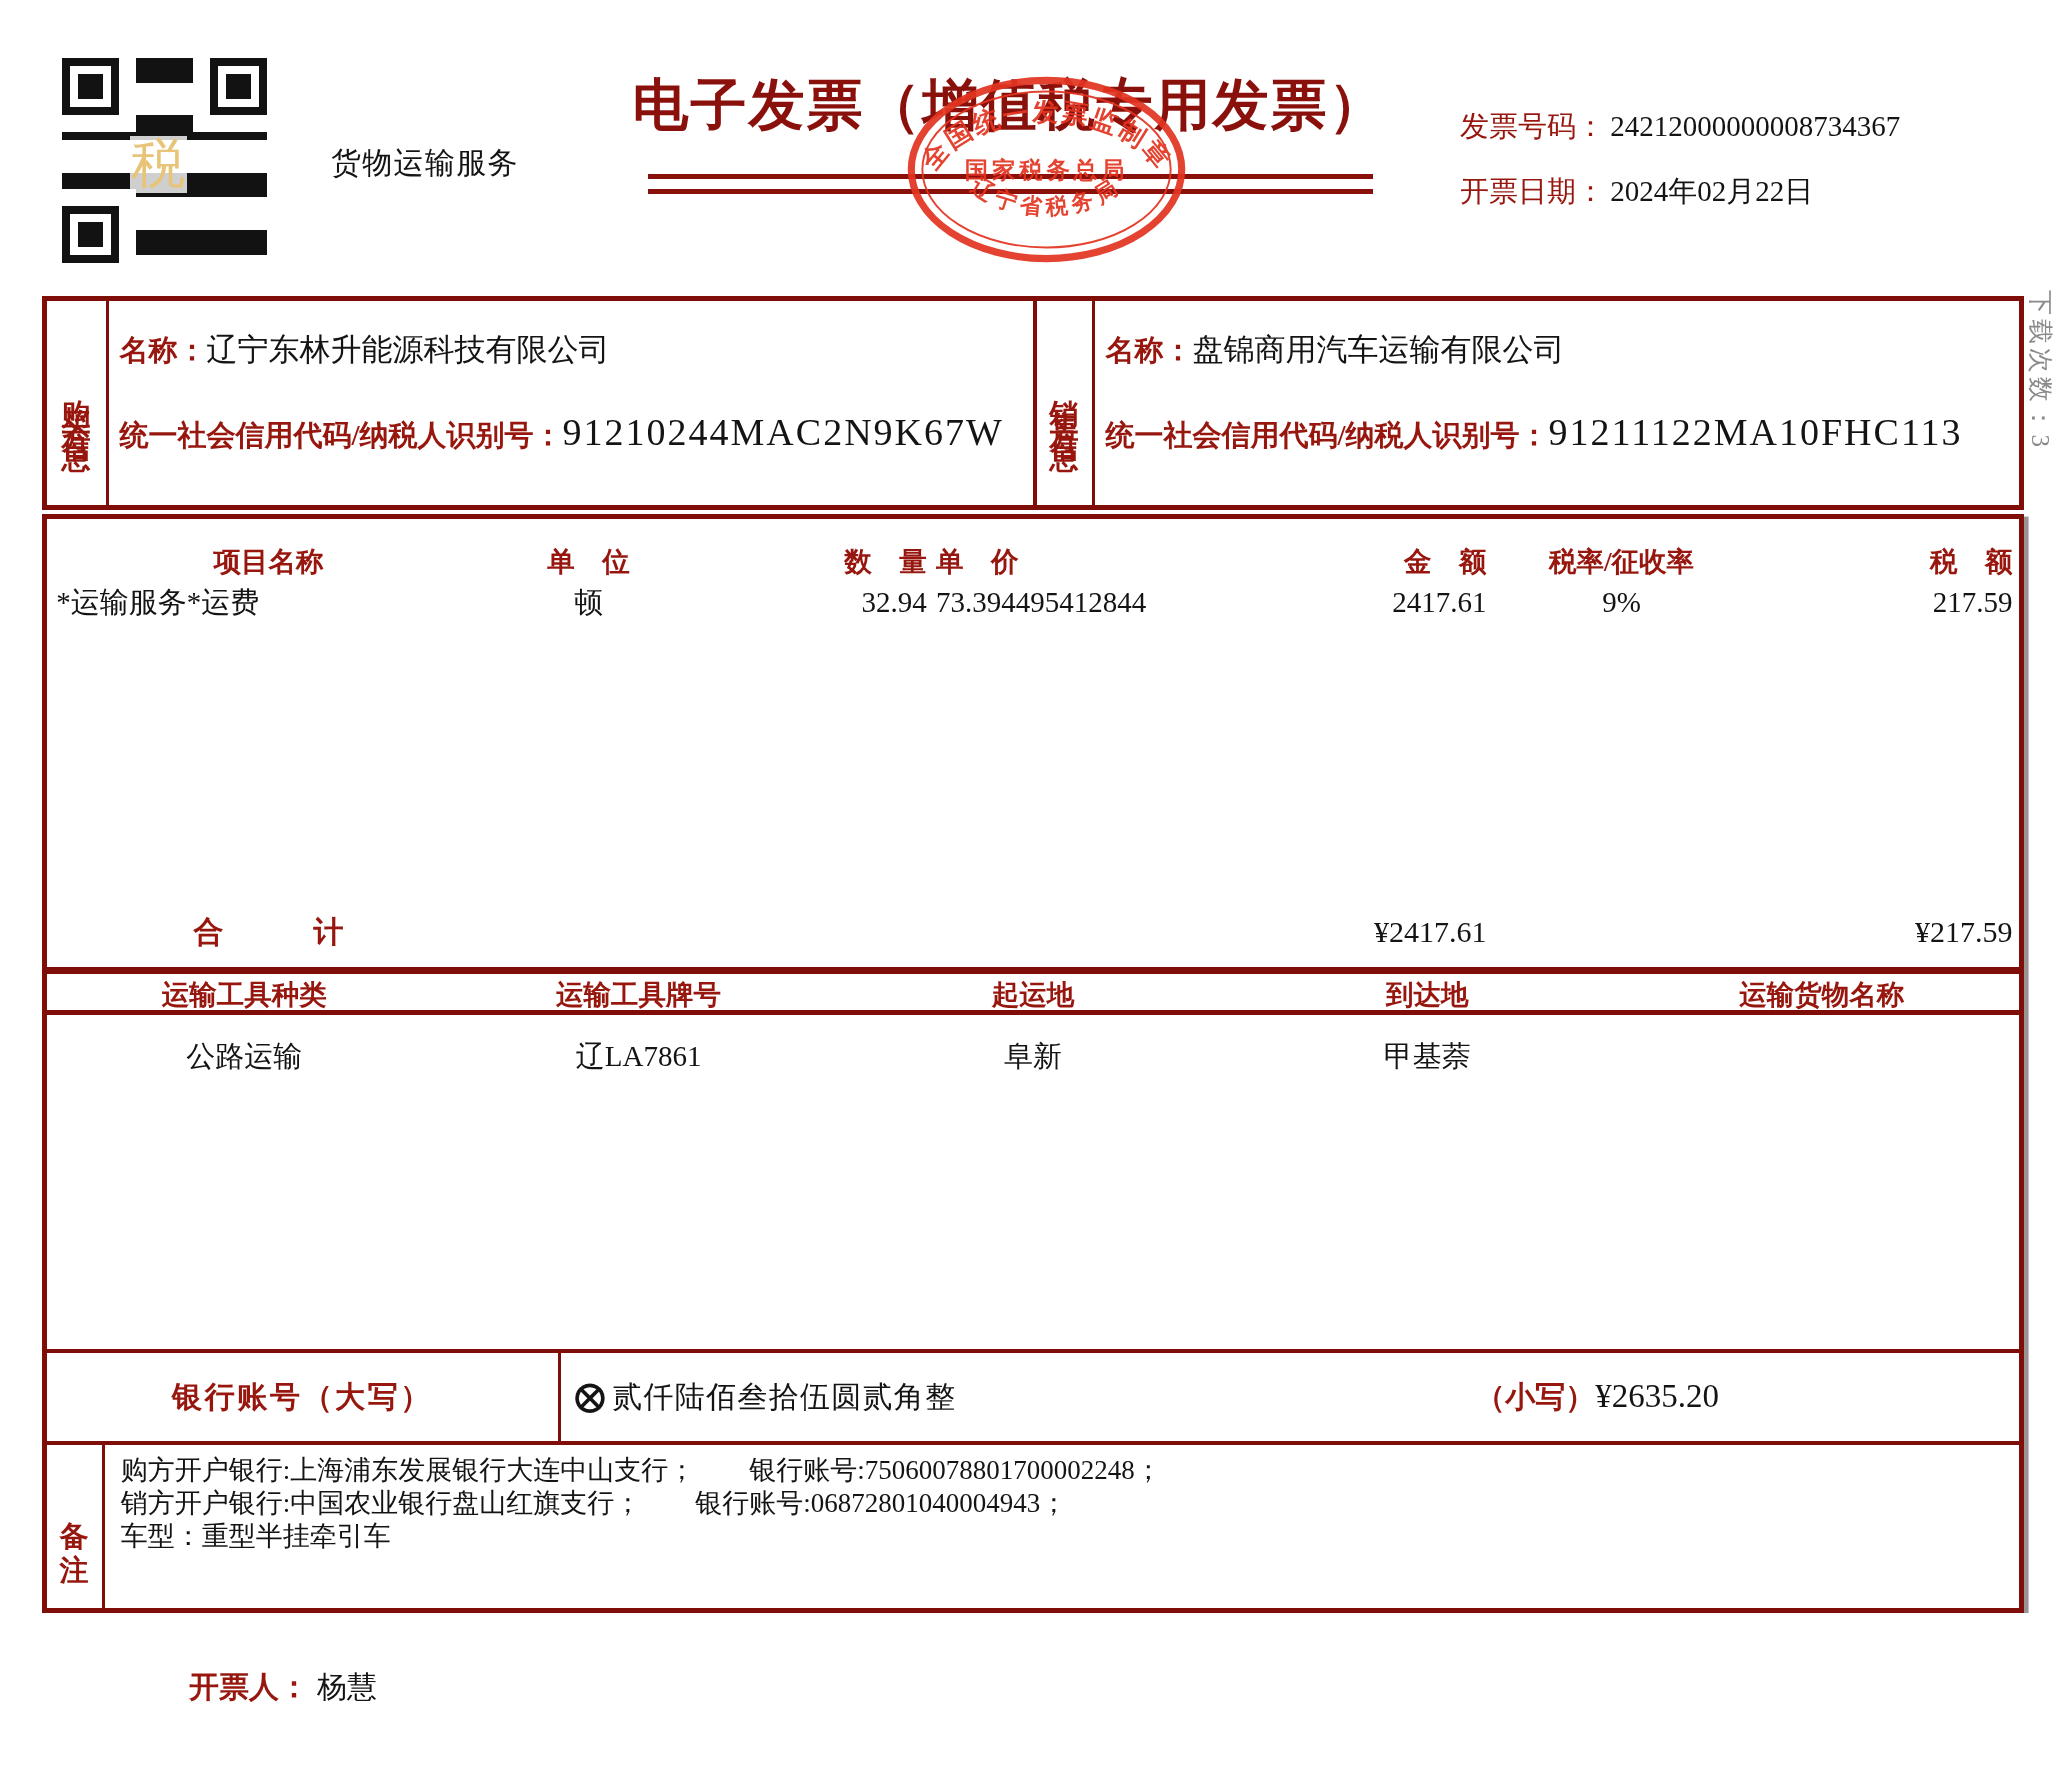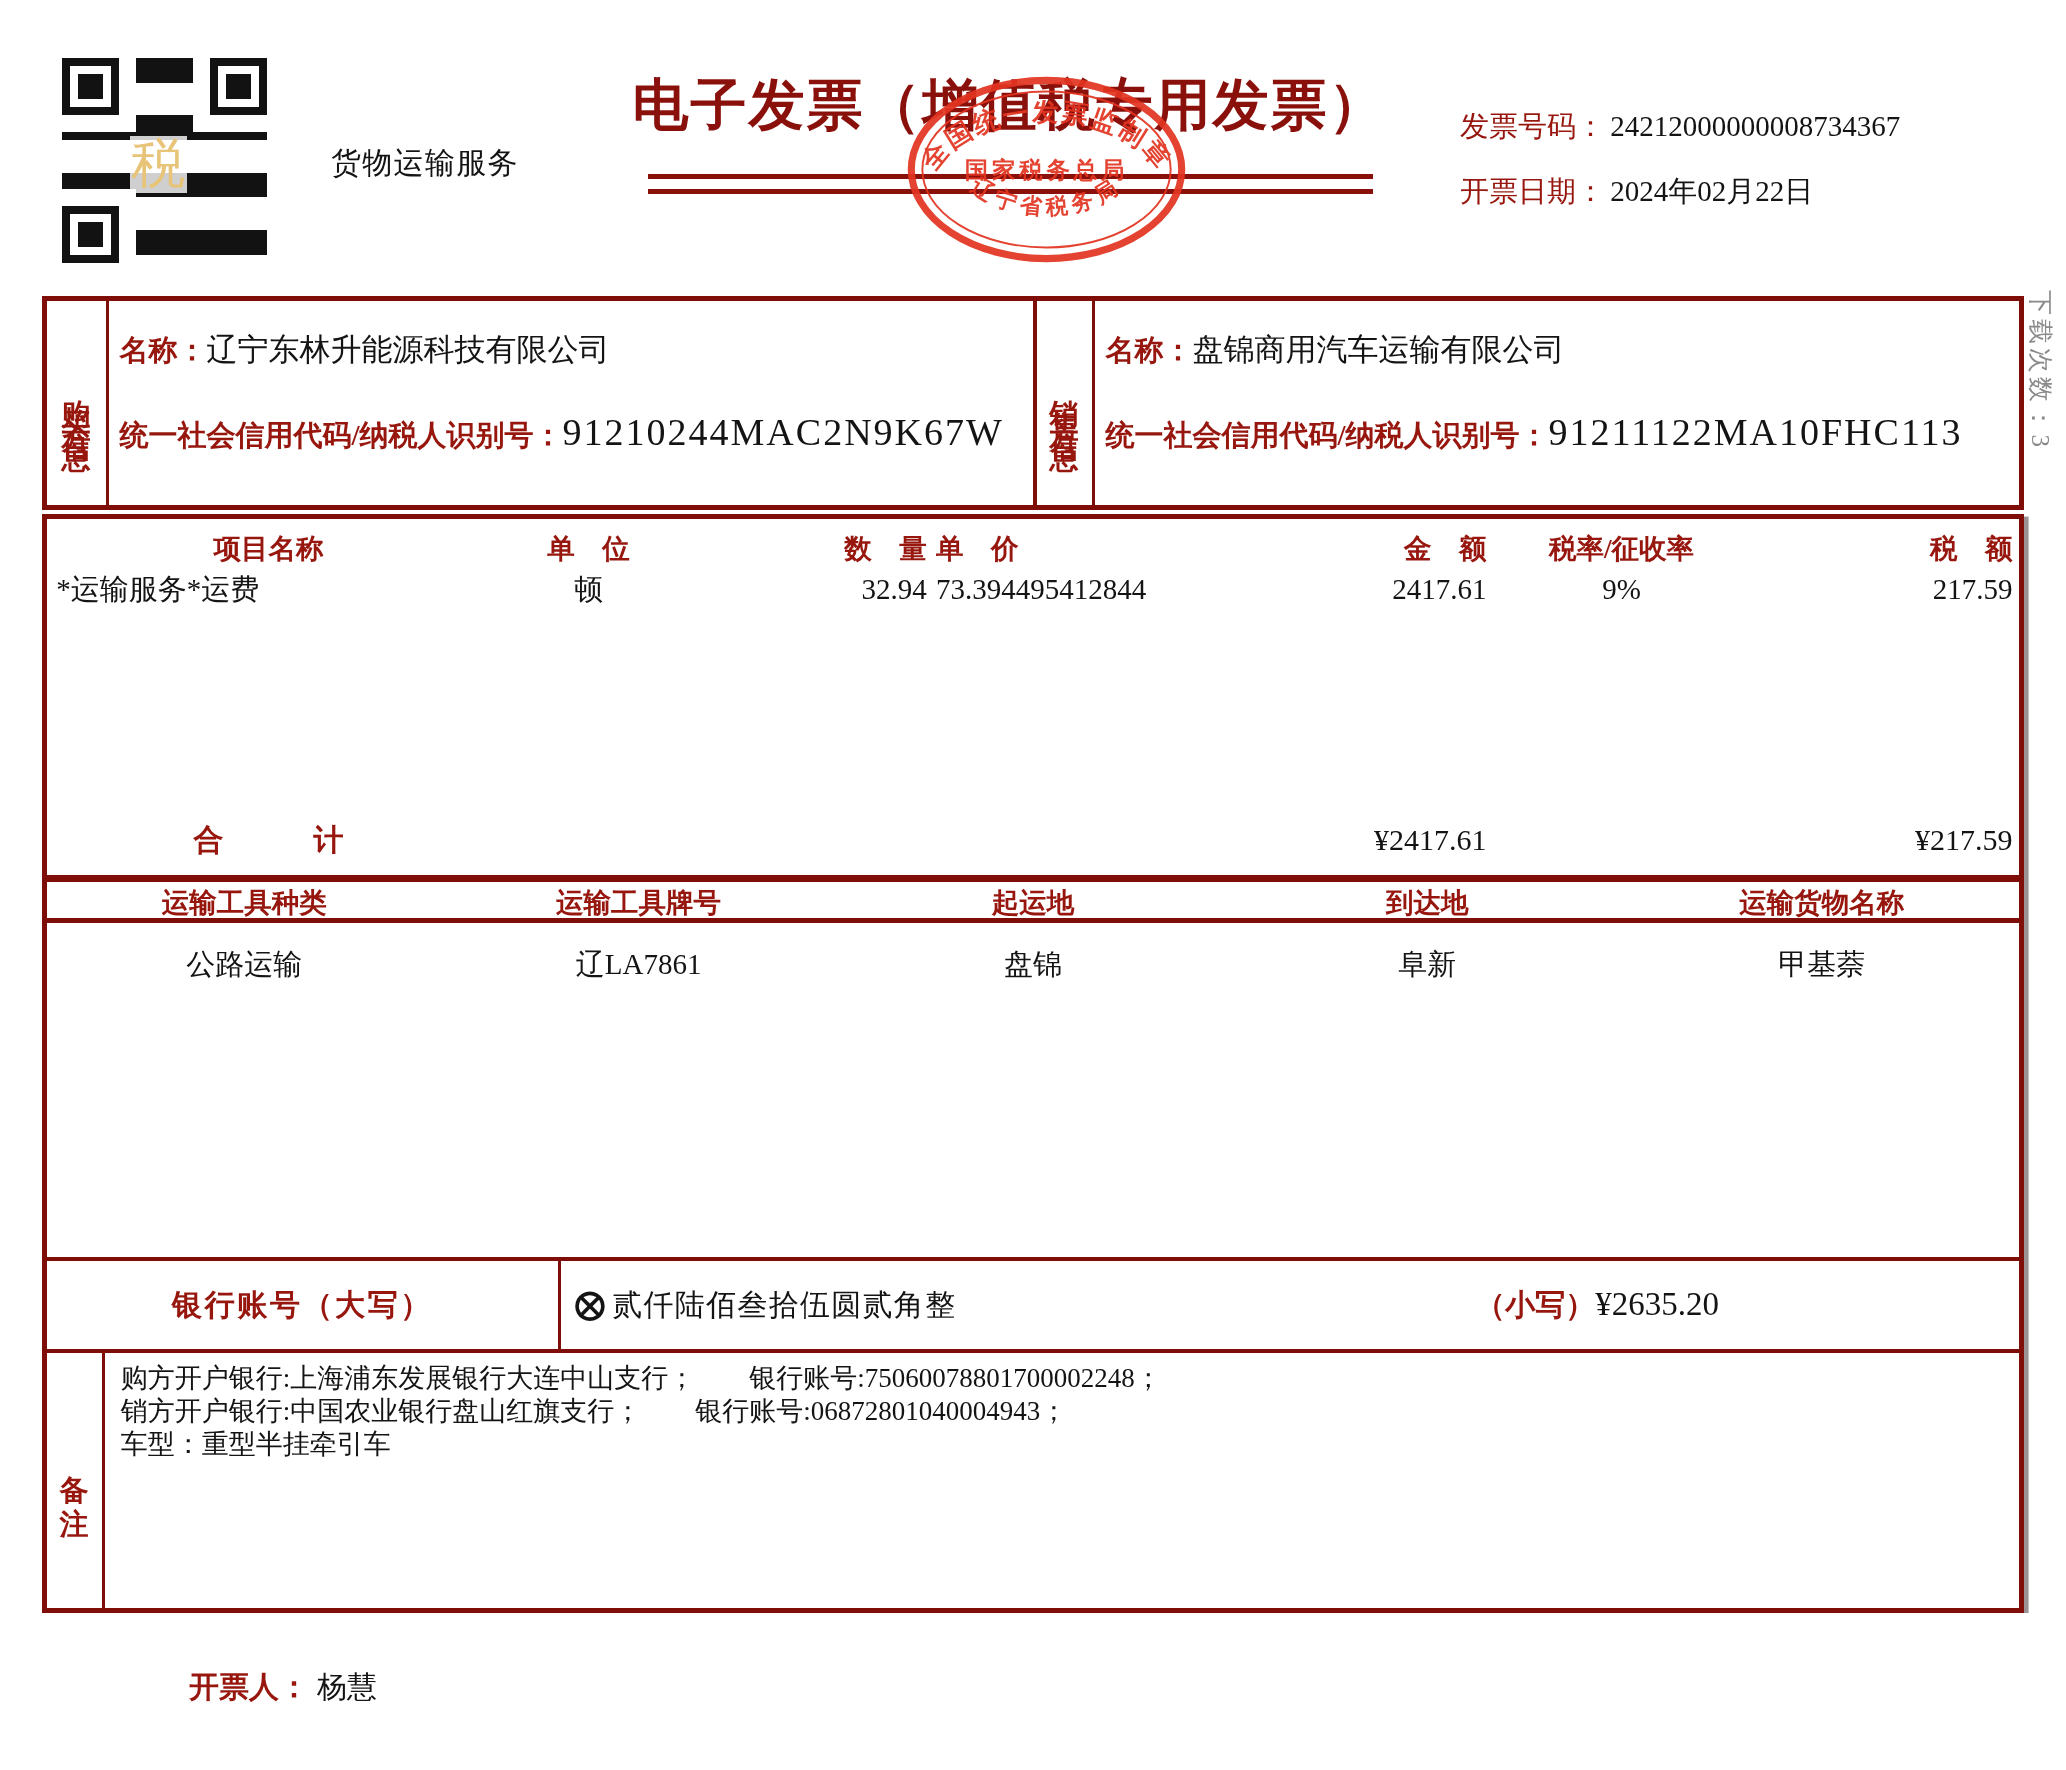--- a/index.html
+++ b/index.html
@@ -47,21 +47,21 @@
   .p-line{white-space:nowrap;}
   .p-lab{color:var(--red);font-size:29px;font-weight:bold;}
   .p-name{font-size:31px;color:var(--ink);}
   .p-taxid-line{margin-top:39px;}
   .p-taxid{font-size:38px;color:var(--ink);letter-spacing:2px;}
 
   
   .main-box{position:absolute;left:42px;top:514px;width:1982px;height:1099px;
             border:5.2px solid var(--bd);display:flex;flex-direction:column;background:#fff;
             box-shadow:5.9px 1.3px 0 -1.3px #9b9393;}
-  .sec-items{height:356px;display:flex;flex-direction:column;padding-top:9px;}
+  .sec-items{height:448px;display:flex;flex-direction:column;padding-top:22px;}
   .grid7{display:grid;grid-template-columns:443px 197px 249px 266px 295px 249px auto;}
   .gh{color:var(--red);font-size:27.5px;font-weight:bold;height:42px;line-height:42px;white-space:nowrap;}
   .gd{color:var(--ink);font-size:29px;height:39px;line-height:39px;white-space:nowrap;}
   .c-center{text-align:center;}
   .c-left{text-align:left;padding-left:9.2px;}
   .c-r1{text-align:right;padding-right:9.2px;}
   .c-r2{text-align:left;padding-right:13px;}
   .c-r3{text-align:right;padding-right:10.5px;}
   .c-r4{text-align:right;padding-right:6.6px;}
   .spacer{flex:1;}
@@ -370,21 +370,20 @@
       <div class="grid5 th5">
         <span>运输工具种类</span>
         <span>运输工具牌号</span>
         <span>起运地</span>
         <span>到达地</span>
         <span>运输货物名称</span>
       </div>
       <div class="grid5 td5">
         <span>公路运输</span>
         <span>辽LA7861</span>
-        <span>盘锦</span>
         <span>阜新</span>
         <span>甲基萘</span>
       </div>
     </div>
 
     <div class="sec-totals">
       <div class="tot-left">银行账号（大写）</div>
       <div class="tot-right">
         <span class="tot-mark">⊗</span>
         <span class="tot-words">贰仟陆佰叁拾伍圆贰角整</span>

